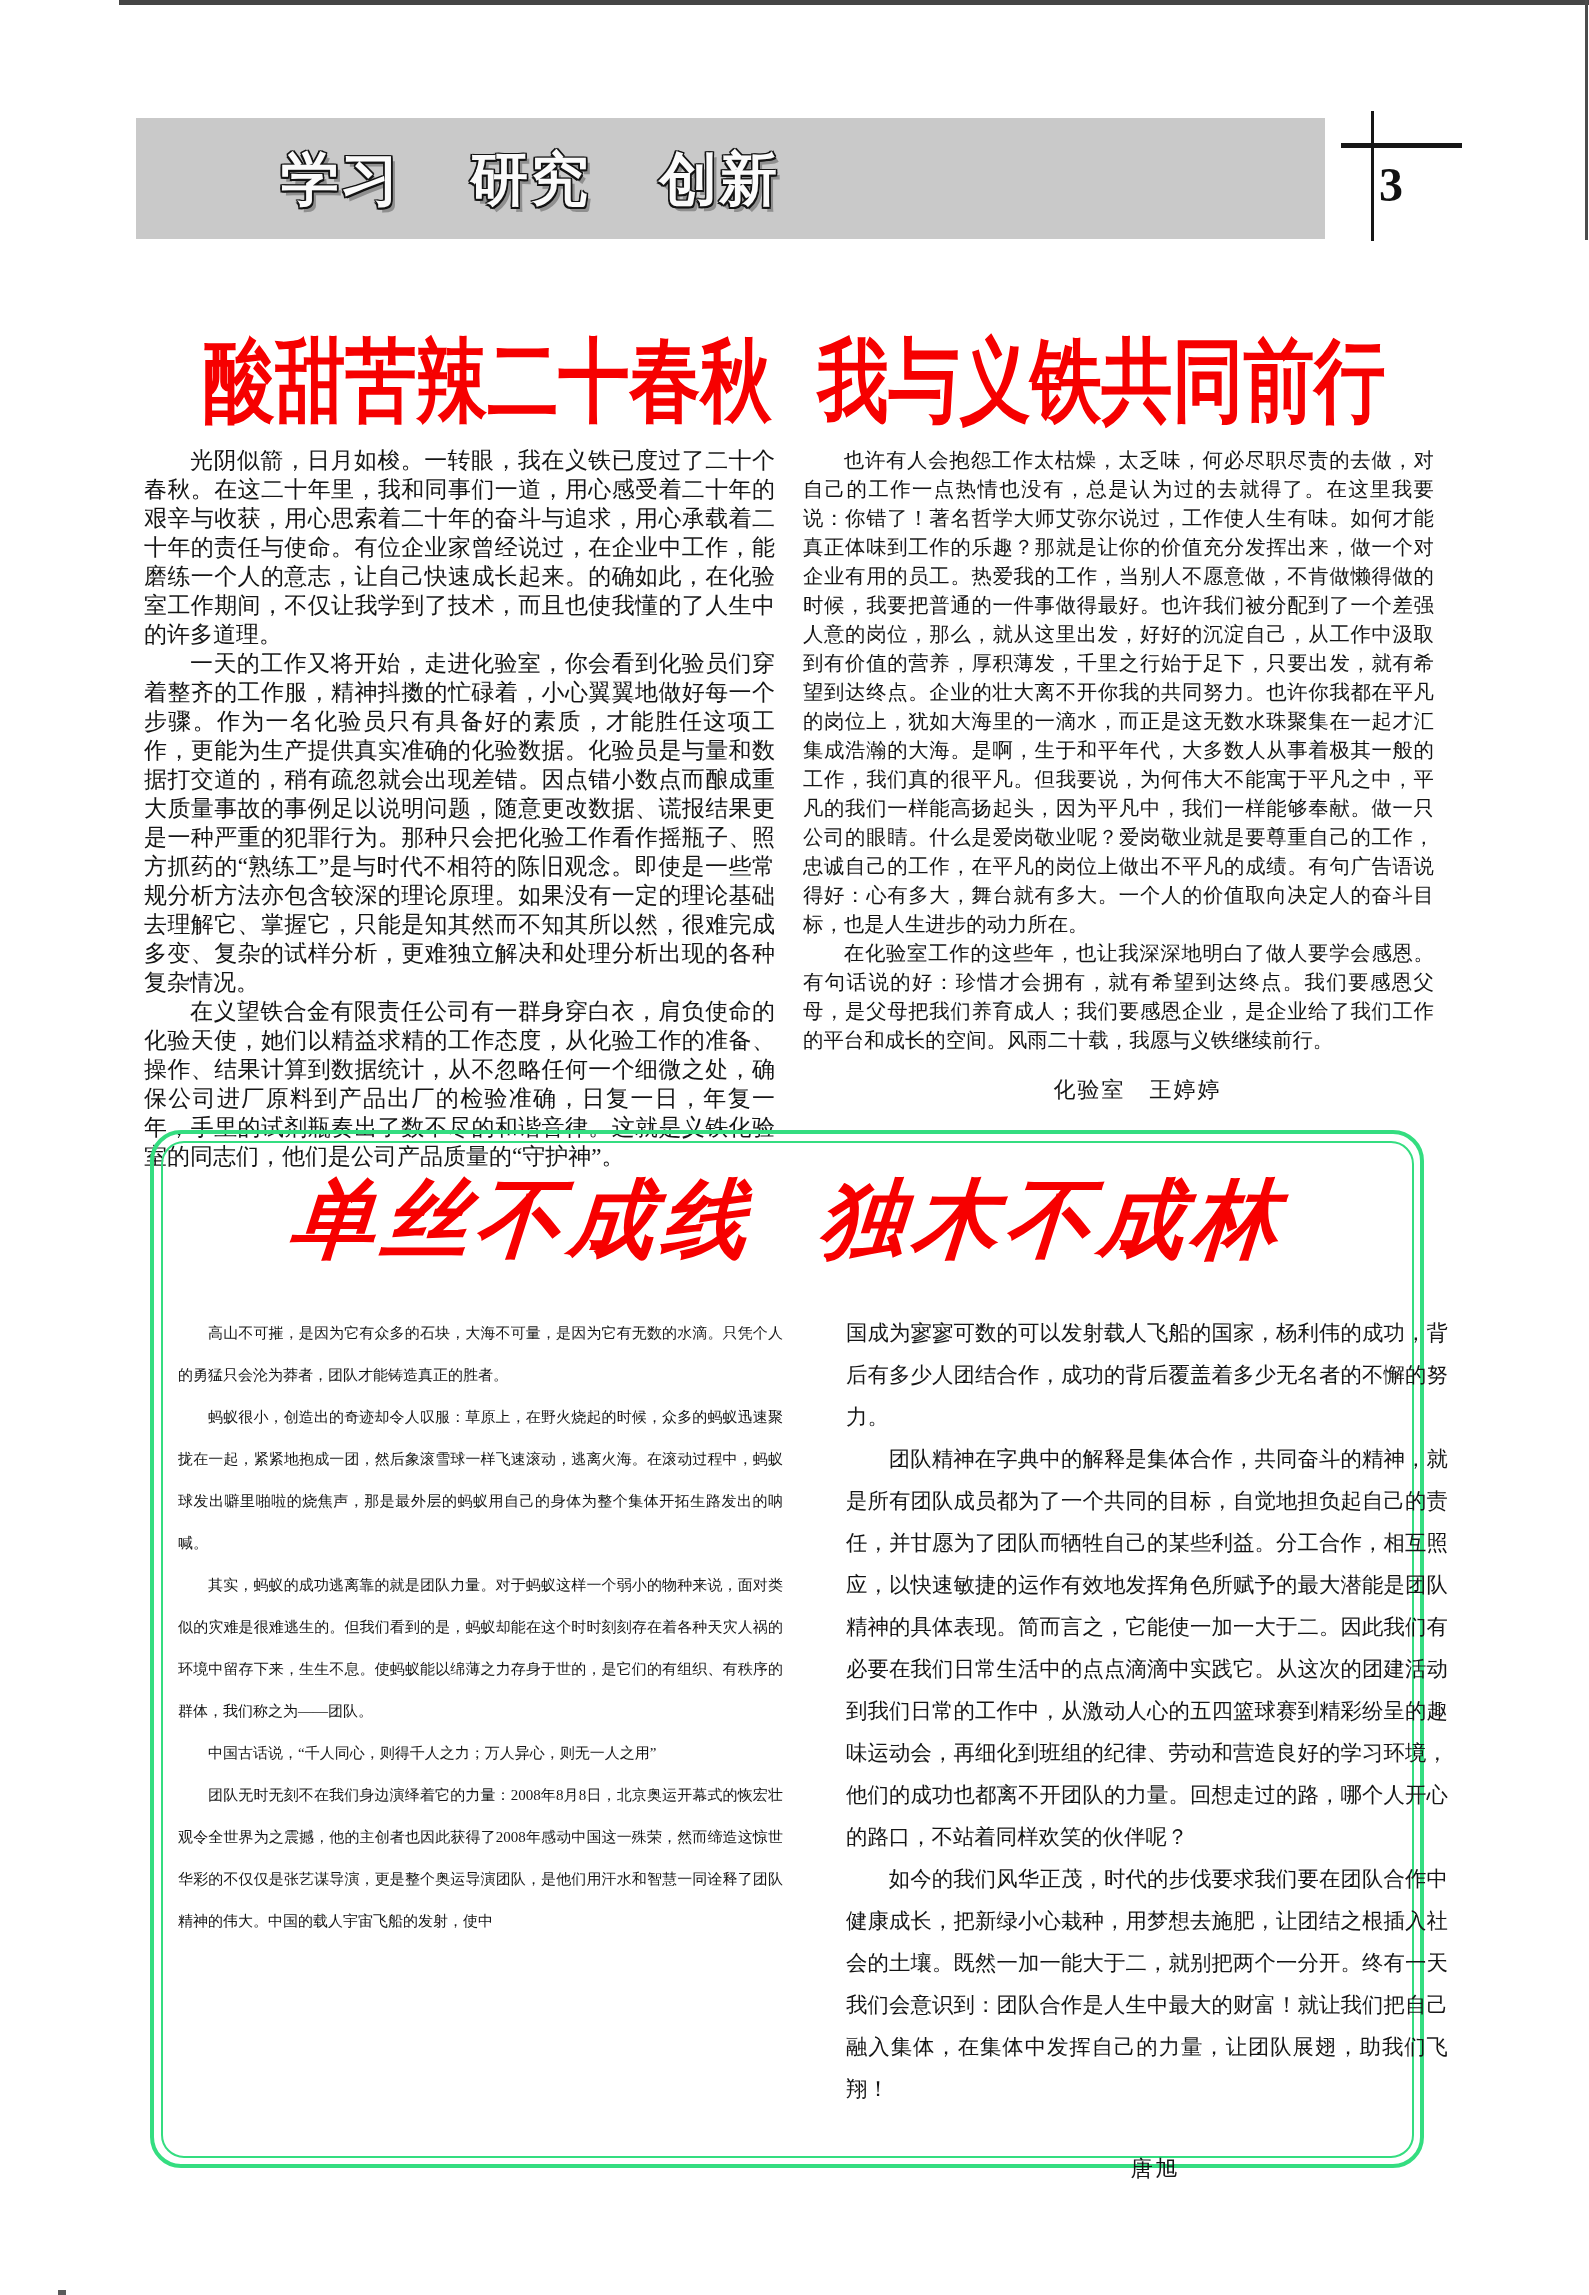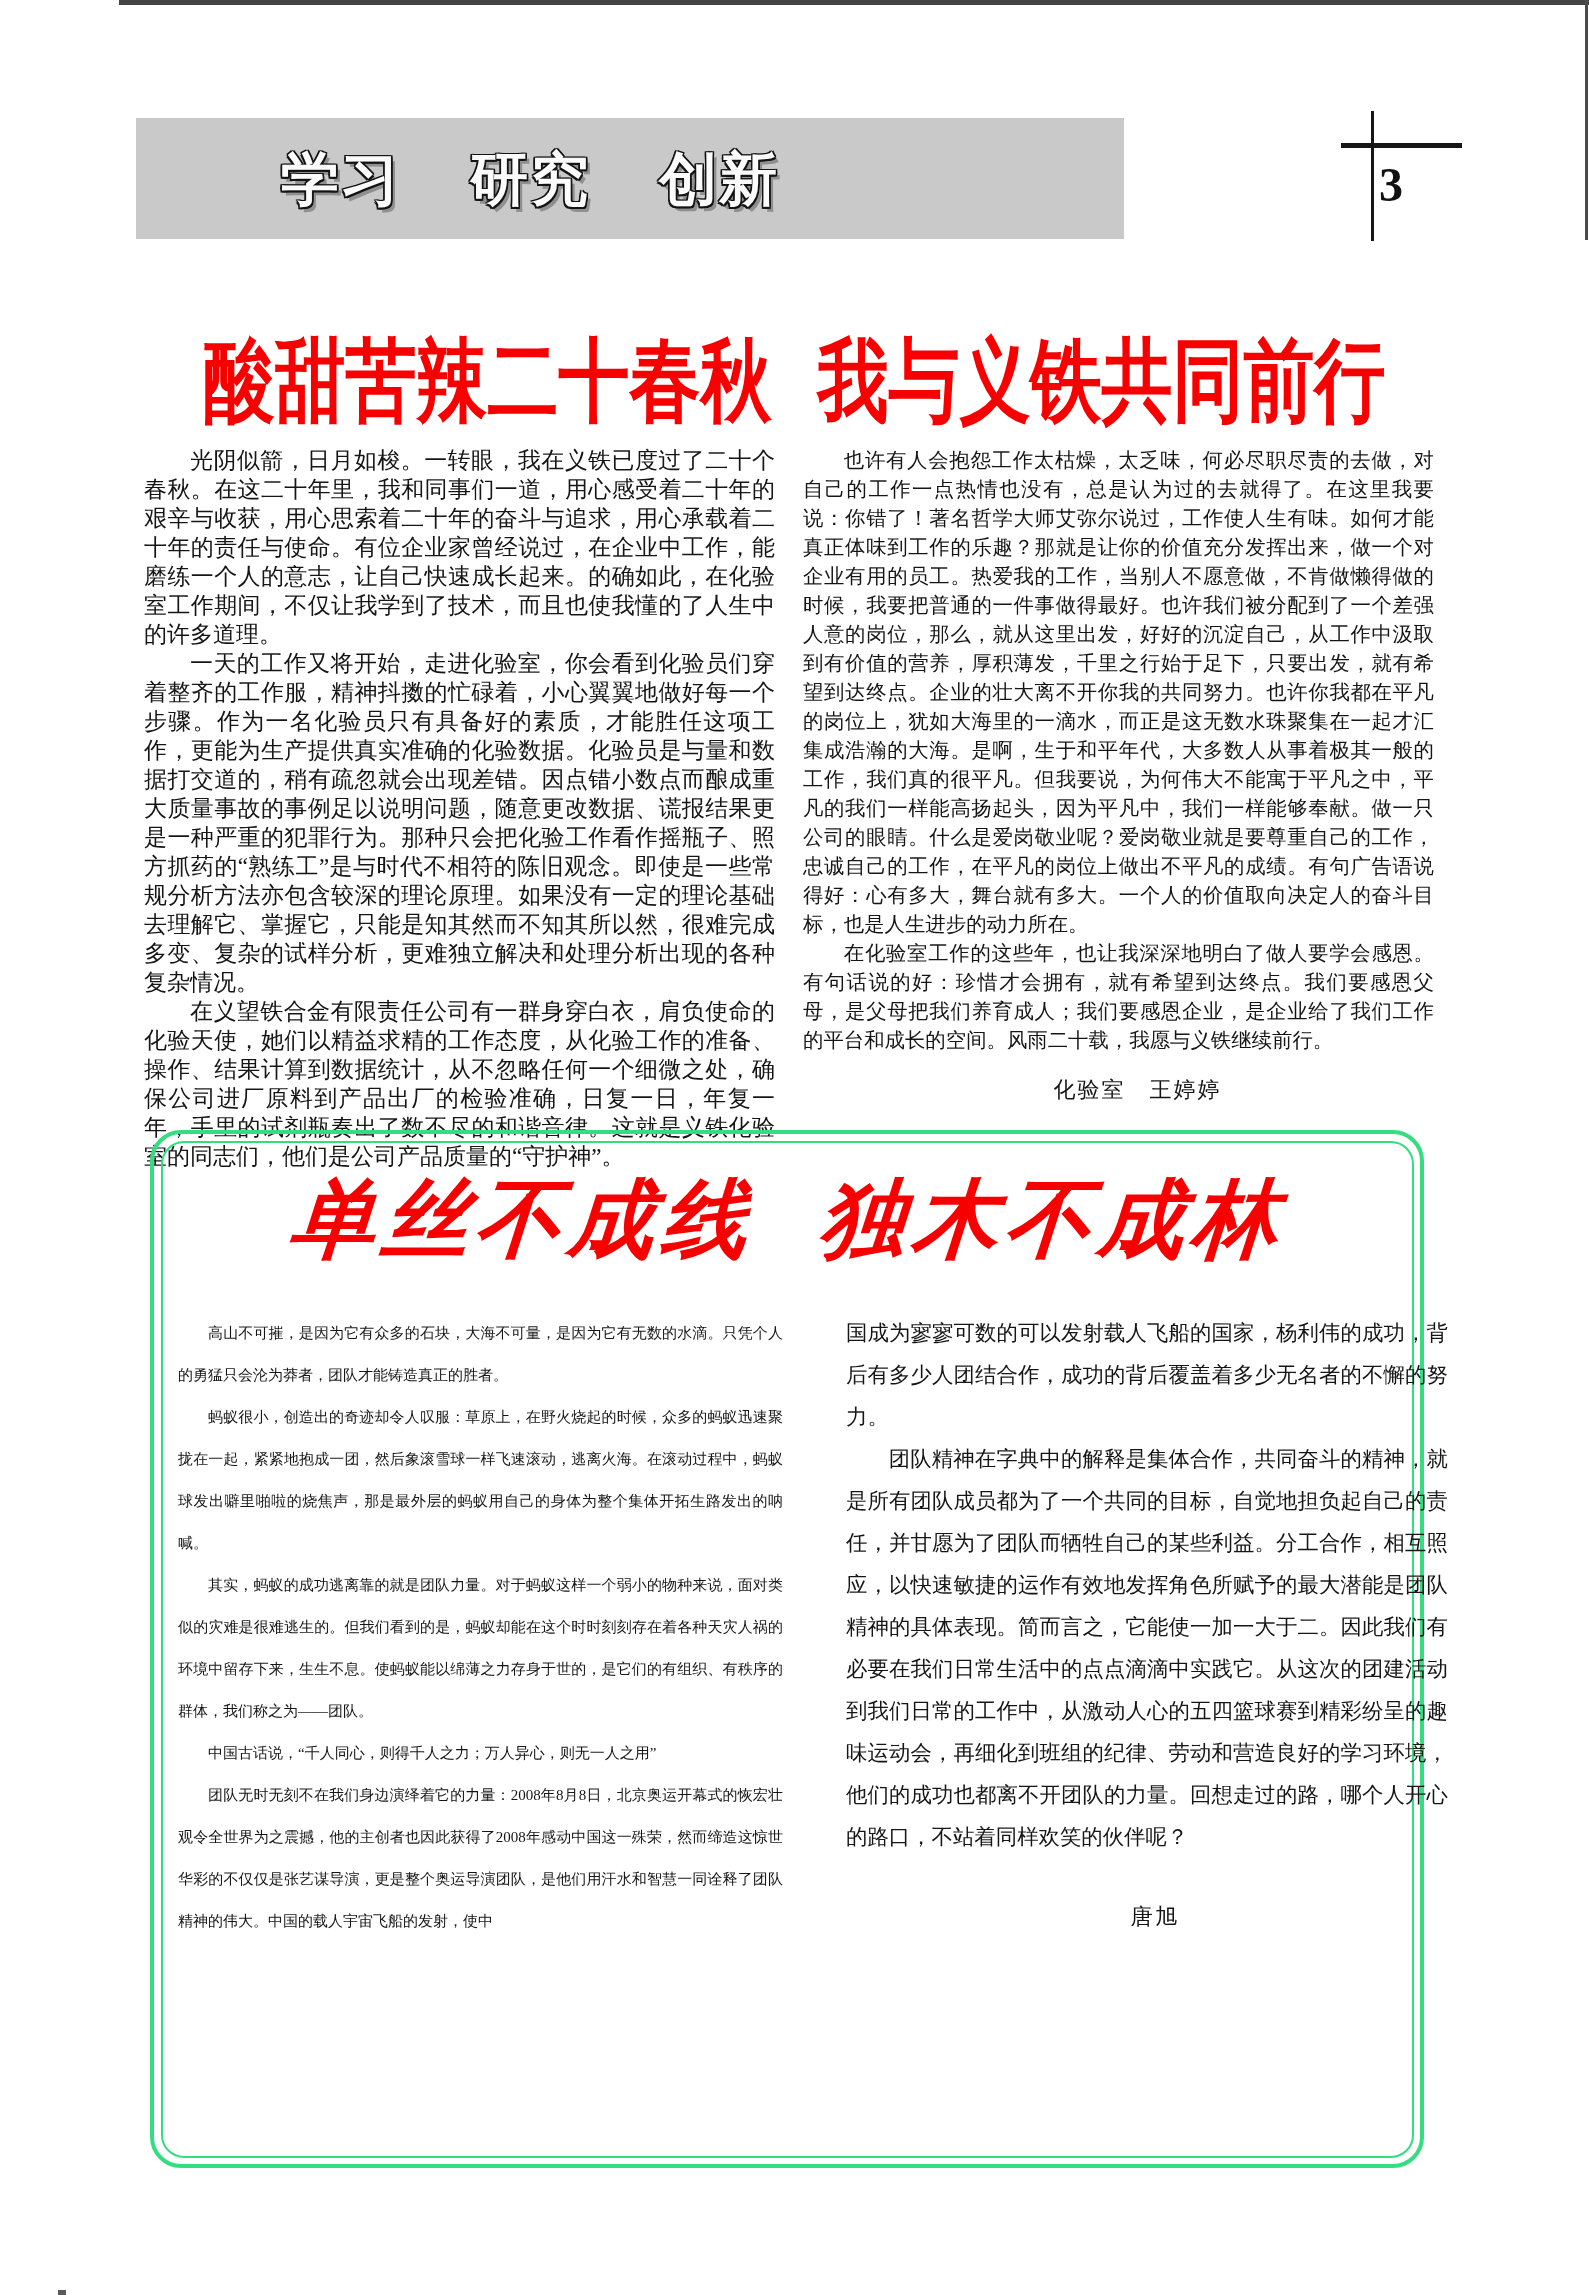--- a/index.html
+++ b/index.html
@@ -10,21 +10,21 @@
   }
   .abs{position:absolute;}
 
   
   #top-edge-bar{left:119px;top:0;width:1471px;height:5px;background:#454545;}
   #right-edge-line{left:1585px;top:0;width:2.5px;height:240px;background:#4c4c4c;}
   #bottom-edge-tick{left:58px;top:2290px;width:8px;height:4.5px;background:#5a5a5a;}
 
   
   #header-band{
-    left:136px;top:118px;width:988px;height:121px;background:#c9c9c9;
+    left:136px;top:118px;width:1189px;height:121px;background:#c9c9c9;
     display:flex;align-items:center;
   }
   #header-title{
     margin-left:145px;
     font-family:"Liberation Sans","DejaVu Sans",sans-serif;
     font-weight:bold;font-size:58px;line-height:1;
     color:#fbfbfb;letter-spacing:2px;white-space:nowrap;
     text-shadow:
       1.5px 0 0 #141414,-1.5px 0 0 #141414,0 1.5px 0 #141414,0 -1.5px 0 #141414,
       1.5px 1.5px 0 #141414,-1.5px -1.5px 0 #141414,1.5px -1.5px 0 #141414,-1.5px 1.5px 0 #141414,
@@ -134,17 +134,18 @@
     <p>高山不可摧，是因为它有众多的石块，大海不可量，是因为它有无数的水滴。只凭个人的勇猛只会沦为莽者，团队才能铸造真正的胜者。</p>
     <p>蚂蚁很小，创造出的奇迹却令人叹服：草原上，在野火烧起的时候，众多的蚂蚁迅速聚拢在一起，紧紧地抱成一团，然后象滚雪球一样飞速滚动，逃离火海。在滚动过程中，蚂蚁球发出噼里啪啦的烧焦声，那是最外层的蚂蚁用自己的身体为整个集体开拓生路发出的呐喊。</p>
     <p>其实，蚂蚁的成功逃离靠的就是团队力量。对于蚂蚁这样一个弱小的物种来说，面对类似的灾难是很难逃生的。但我们看到的是，蚂蚁却能在这个时时刻刻存在着各种天灾人祸的环境中留存下来，生生不息。使蚂蚁能以绵薄之力存身于世的，是它们的有组织、有秩序的群体，我们称之为——团队。</p>
     <p>中国古话说，“千人同心，则得千人之力；万人异心，则无一人之用”</p>
     <p>团队无时无刻不在我们身边演绎着它的力量：2008年8月8日，北京奥运开幕式的恢宏壮观令全世界为之震撼，他的主创者也因此获得了2008年感动中国这一殊荣，然而缔造这惊世华彩的不仅仅是张艺谋导演，更是整个奥运导演团队，是他们用汗水和智慧一同诠释了团队精神的伟大。中国的载人宇宙飞船的发射，使中</p>
   </div>
 
   <div class="abs body-col" id="a2-col-right">
     <p class="no-indent">国成为寥寥可数的可以发射载人飞船的国家，杨利伟的成功，背后有多少人团结合作，成功的背后覆盖着多少无名者的不懈的努力。</p>
     <p>团队精神在字典中的解释是集体合作，共同奋斗的精神，就是所有团队成员都为了一个共同的目标，自觉地担负起自己的责任，并甘愿为了团队而牺牲自己的某些利益。分工合作，相互照应，以快速敏捷的运作有效地发挥角色所赋予的最大潜能是团队精神的具体表现。简而言之，它能使一加一大于二。因此我们有必要在我们日常生活中的点点滴滴中实践它。从这次的团建活动到我们日常的工作中，从激动人心的五四篮球赛到精彩纷呈的趣味运动会，再细化到班组的纪律、劳动和营造良好的学习环境，他们的成功也都离不开团队的力量。回想走过的路，哪个人开心的路口，不站着同样欢笑的伙伴呢？</p>
+    <p>如今的我们风华正茂，时代的步伐要求我们要在团队合作中健康成长，把新绿小心栽种，用梦想去施肥，让团结之根插入社会的土壤。既然一加一能大于二，就别把两个一分开。终有一天我们会意识到：团队合作是人生中最大的财富！就让我们把自己融入集体，在集体中发挥自己的力量，让团队展翅，助我们飞翔！</p>
     <p class="byline">唐旭</p>
   </div>
 
 </div>
 
 
 </body></html>

